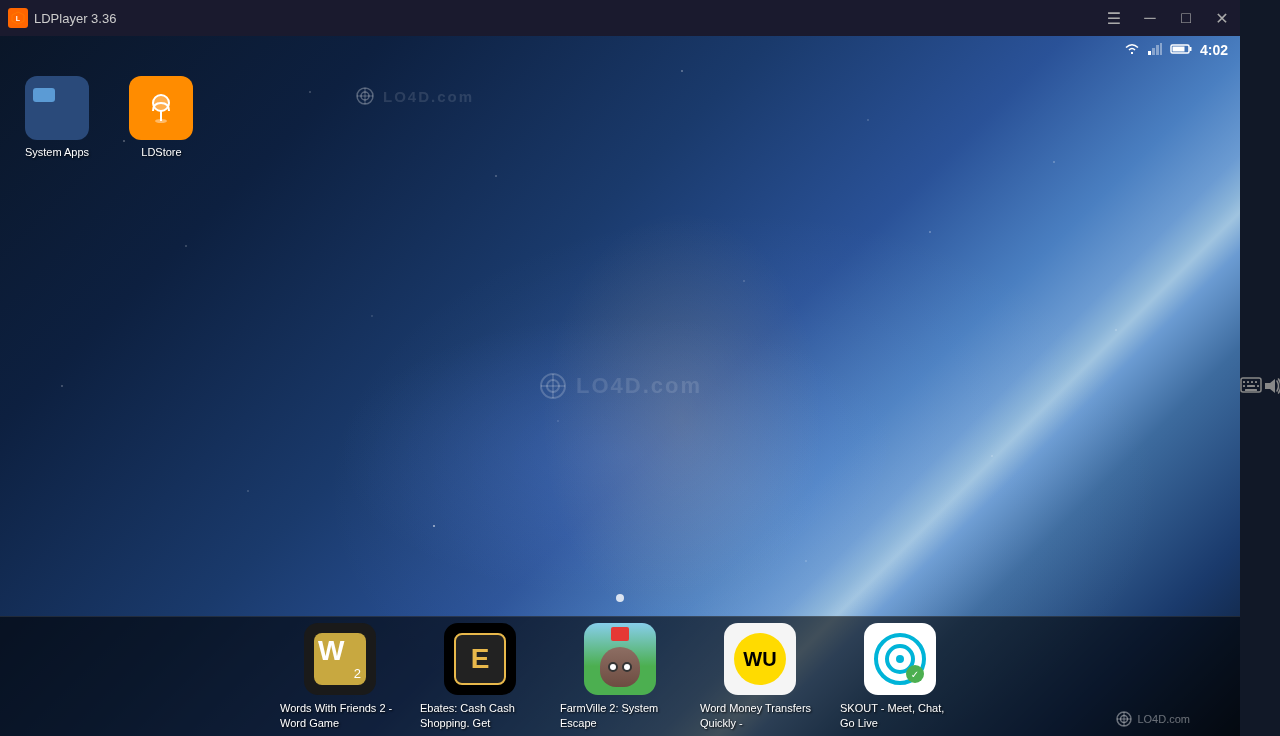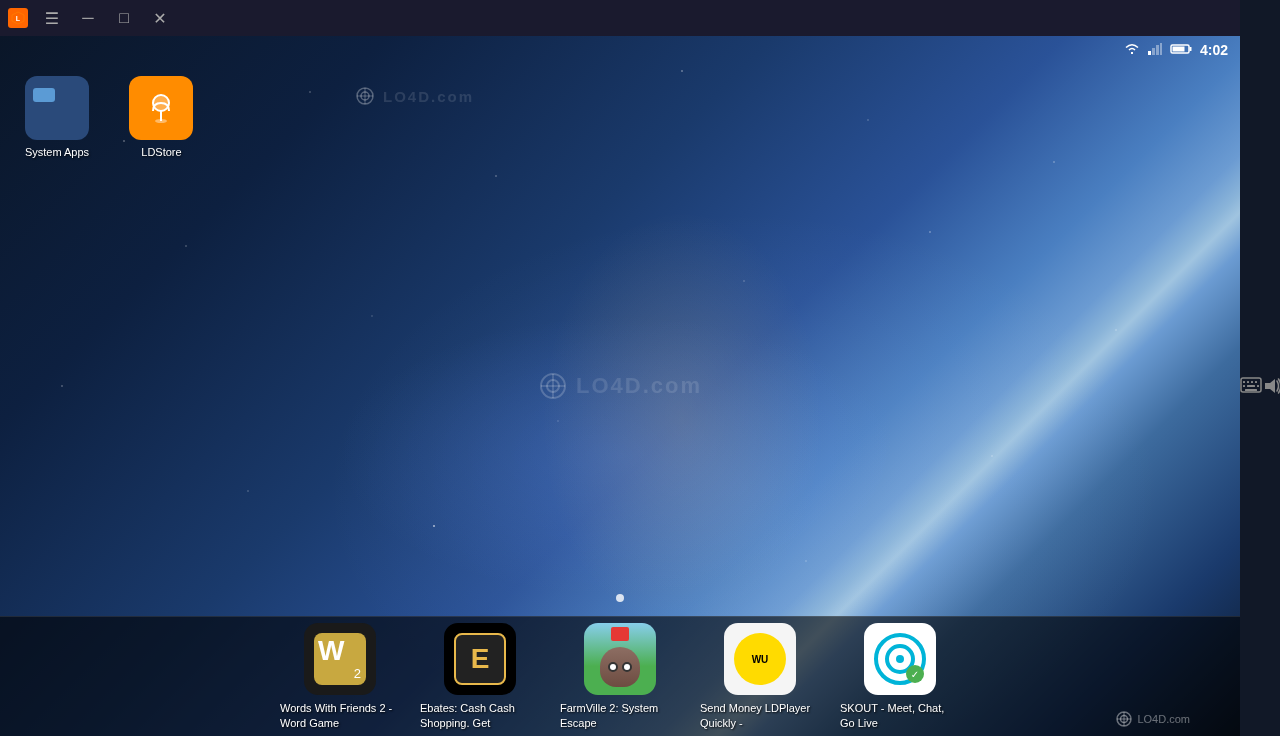--- a/index.html
+++ b/index.html
@@ -303,21 +303,21 @@
       background: #f5f5f5;
       display: flex; align-items: center; justify-content: center;
     }
     .wu-logo {
       width: 52px; height: 52px;
       border-radius: 50%;
       background: #ffdb00;
       display: flex; align-items: center; justify-content: center;
     }
     .wu-text {
-      font-size: 10px; font-weight: bold; color: #000;
+      font-size: 20px; font-weight: bold; color: #000;
     }
 
     
     .skout-icon {
       background: #fff;
       display: flex; align-items: center; justify-content: center;
     }
     .skout-target {
       width: 52px; height: 52px;
       border-radius: 50%;
@@ -349,20 +349,21 @@
 </head>
 <body>
 
 <div id="titlebar">
   <div id="titlebar-logo">
     <svg width="14" height="14" viewBox="0 0 14 14">
       <polygon points="7,1 13,4 13,10 7,13 1,10 1,4" fill="#ff6600" stroke="#ff8800" stroke-width="0.5"></polygon>
       <text x="7" y="10" text-anchor="middle" font-size="7" fill="white" font-weight="bold">L</text>
     </svg>
   </div>
+  <span style="font-size:13px;color:#ccc;flex:1;">LDPlayer 3.36</span>
   <div style="display:flex;">
     <button class="title-btn" style="font-size:16px;color:#aaa;cursor:pointer;background:transparent;border:none;width:36px;height:36px;">☰</button>
     <button class="title-btn" style="font-size:16px;color:#aaa;cursor:pointer;background:transparent;border:none;width:36px;height:36px;">─</button>
     <button class="title-btn" style="font-size:16px;color:#aaa;cursor:pointer;background:transparent;border:none;width:36px;height:36px;">□</button>
     <button class="title-btn close" style="font-size:16px;color:#aaa;cursor:pointer;background:transparent;border:none;width:36px;height:36px;">✕</button>
   </div>
 </div>
 
 <div id="right-sidebar">
 
@@ -589,21 +590,21 @@
       </div>
       <span class="taskbar-app-label">FarmVille 2: System Escape</span>
     </div>
 
     <div class="taskbar-app">
       <div class="taskbar-app-icon sendmoney-icon">
         <div class="wu-logo">
           <span class="wu-text">WU</span>
         </div>
       </div>
-      <span class="taskbar-app-label">Send Money LDPlayer Quickly -</span>
+      <span class="taskbar-app-label">Word Money Transfers Quickly -</span>
     </div>
 
     <div class="taskbar-app">
       <div class="taskbar-app-icon skout-icon">
         <div class="skout-target">
           <div class="skout-inner">
             <div class="skout-dot"></div>
           </div>
           <div class="skout-badge">✓</div>
         </div>

